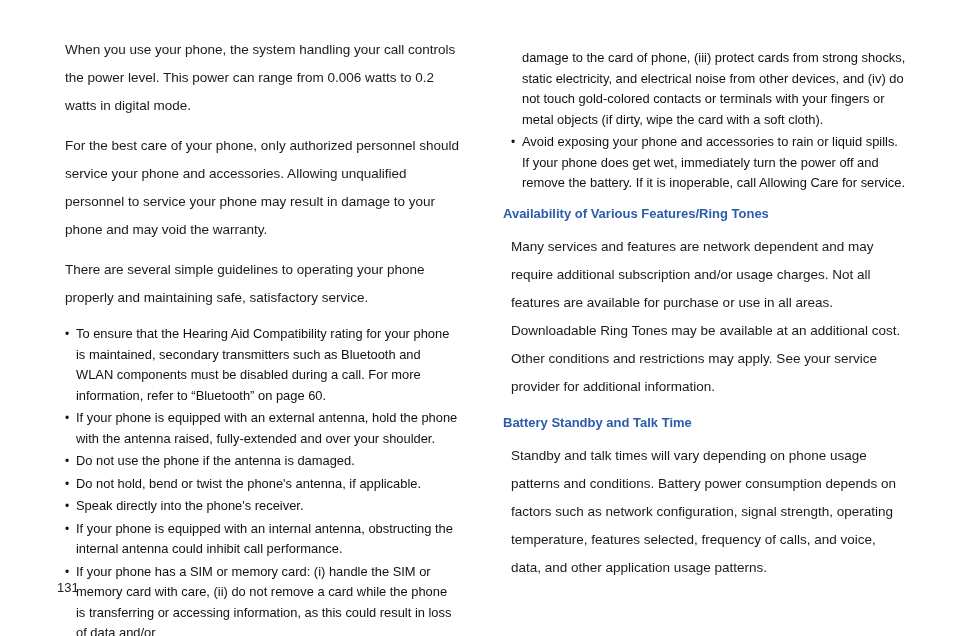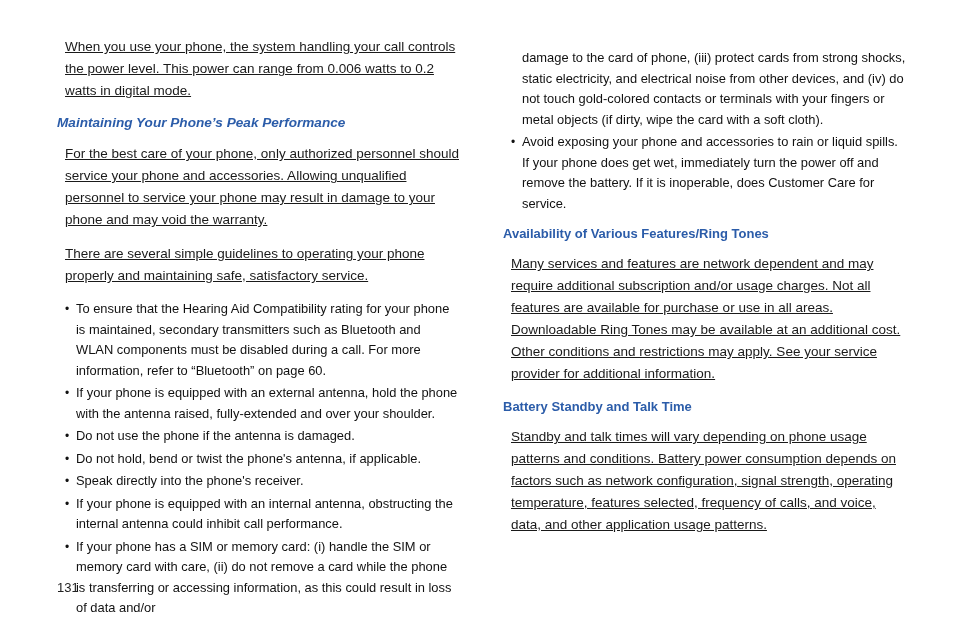--- a/index.html
+++ b/index.html
@@ -15,24 +15,23 @@
   }
   .cols {
     display: flex;
     gap: 43px;
     padding: 36px 48px 0 57px;
   }
   .col { width: 403px; flex: 0 0 auto; }
 
   p.body {
     font-size: 13.5px;
-    line-height: 22px;
+    line-height: 28px;
     margin: 0 0 12px 8px;
     color: #1a1a1a;
-    text-decoration: underline;
   }
   h3.subheading {
     color: #2b5ca9;
     font-size: 13.6px;
     font-style: italic;
     font-weight: bold;
     line-height: 18px;
     margin: 2px 0 11px 0;
   }
   h2.section {
@@ -79,42 +78,41 @@
 </style>
 </head>
 <body>
 
 <div class="page">
   <div class="cols">
 
     <div class="col">
       <p class="body">When you use your phone, the system handling your call controls the power level. This power can range from 0.006 watts to 0.2 watts in digital mode.</p>
 
-      <h3 class="subheading">Maintaining Your Phone’s Peak Performance</h3>
 
       <p class="body">For the best care of your phone, only authorized personnel should service your phone and accessories. Allowing unqualified personnel to service your phone may result in damage to your phone and may void the warranty.</p>
 
       <p class="body">There are several simple guidelines to operating your phone properly and maintaining safe, satisfactory service.</p>
 
       <ul class="bullets">
         <li><span>To ensure that the Hearing Aid Compatibility rating for your phone is maintained, secondary transmitters such as Bluetooth and WLAN components must be disabled during a call. For more information, refer to </span><span class="italic">“Bluetooth”</span><span>  on page 60.</span></li>
         <li>If your phone is equipped with an external antenna, hold the phone with the antenna raised, fully-extended and over your shoulder.</li>
         <li>Do not use the phone if the antenna is damaged.</li>
         <li>Do not hold, bend or twist the phone's antenna, if applicable.</li>
         <li>Speak directly into the phone's receiver.</li>
         <li>If your phone is equipped with an internal antenna, obstructing the internal antenna could inhibit call performance.</li>
         <li>If your phone has a SIM or memory card: (i) handle the SIM or memory card with care, (ii) do not remove a card while the phone is transferring or accessing information, as this could result in loss of data and/or</li>
       </ul>
     </div>
 
     <div class="col">
       <p class="continuation">damage to the card of phone, (iii) protect cards from strong shocks, static electricity, and electrical noise from other devices, and (iv) do not touch gold-colored contacts or terminals with your fingers or metal objects (if dirty, wipe the card with a soft cloth).</p>
 
       <ul class="bullets">
-        <li>Avoid exposing your phone and accessories to rain or liquid spills. If your phone does get wet, immediately turn the power off and remove the battery. If it is inoperable, does Customer Care for service.</li>
+        <li>Avoid exposing your phone and accessories to rain or liquid spills. If your phone does get wet, immediately turn the power off and remove the battery. If it is inoperable, call Allowing Care for service.</li>
       </ul>
 
       <h2 class="section">Availability of Various Features/Ring Tones</h2>
 
       <p class="body">Many services and features are network dependent and may require additional subscription and/or usage charges. Not all features are available for purchase or use in all areas. Downloadable Ring Tones may be available at an additional cost. Other conditions and restrictions may apply. See your service provider for additional information.</p>
 
       <h2 class="section">Battery Standby and Talk Time</h2>
 
       <p class="body">Standby and talk times will vary depending on phone usage patterns and conditions. Battery power consumption depends on factors such as network configuration, signal strength, operating temperature, features selected, frequency of calls, and voice, data, and other application usage patterns.</p>
     </div>

